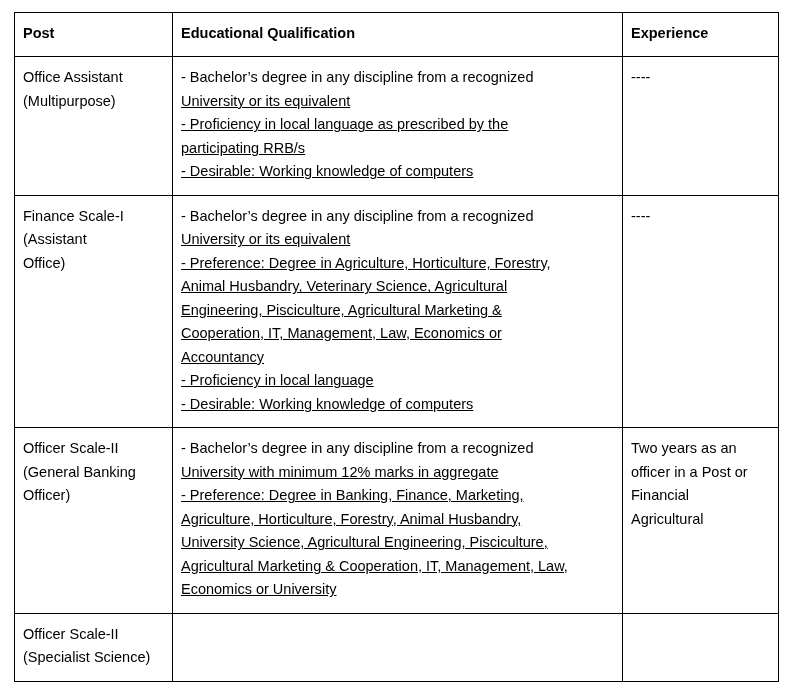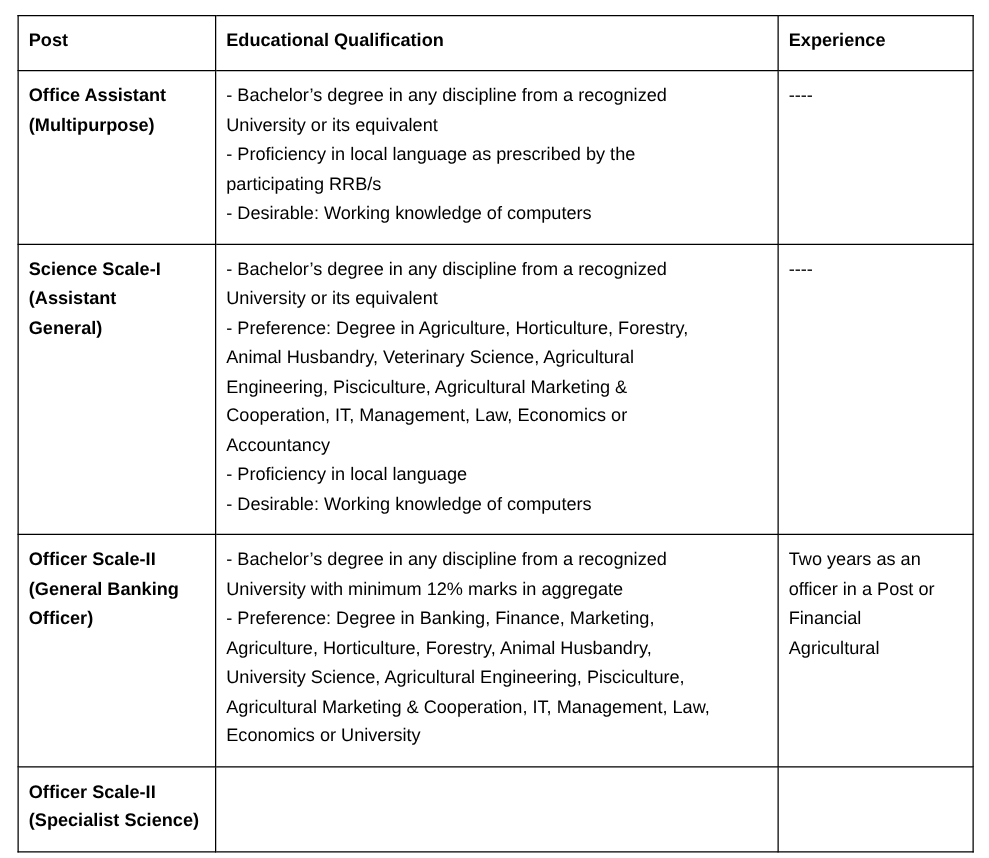--- a/index.html
+++ b/index.html
@@ -38,27 +38,27 @@
   col.c-post { width: 158px; }
   col.c-qual { width: 450px; }
   col.c-exp  { width: 156px; }
 
   .hdr td {
     font-weight: bold;
     padding-top: 9px;
     padding-bottom: 11px;
   }
   .post-cell {
-    font-weight: bold;
+    font-weight: normal;
   }
   .line {
     display: block;
     white-space: pre-wrap;
   }
-  .qual-cell .line + .line { margin-top: 0; }
+  .qual-cell .line + .line { margin-top: 0; text-decoration: underline; }
   .empty-cell { min-height: 14px; }
 </style>
 </head>
 <body>
 
 <div class="page">
 
   <table class="qual-table">
     <colgroup>
       <col class="c-post">
@@ -84,23 +84,23 @@
           <span class="line">participating RRB/s</span>
           <span class="line">- Desirable: Working knowledge of computers</span>
         </td>
         <td class="exp-cell">
           <span class="line">----</span>
         </td>
       </tr>
 
       <tr>
         <td class="post-cell">
-          <span class="line">Science Scale-I</span>
+          <span class="line">Finance Scale-I</span>
           <span class="line">(Assistant</span>
-          <span class="line">General)</span>
+          <span class="line">Office)</span>
         </td>
         <td class="qual-cell">
           <span class="line">- Bachelor’s degree in any discipline from a recognized</span>
           <span class="line">University or its equivalent</span>
           <span class="line">- Preference: Degree in Agriculture, Horticulture, Forestry,</span>
           <span class="line">Animal Husbandry, Veterinary Science, Agricultural</span>
           <span class="line">Engineering, Pisciculture, Agricultural Marketing &amp;</span>
           <span class="line">Cooperation, IT, Management, Law, Economics or</span>
           <span class="line">Accountancy</span>
           <span class="line">- Proficiency in local language</span>

